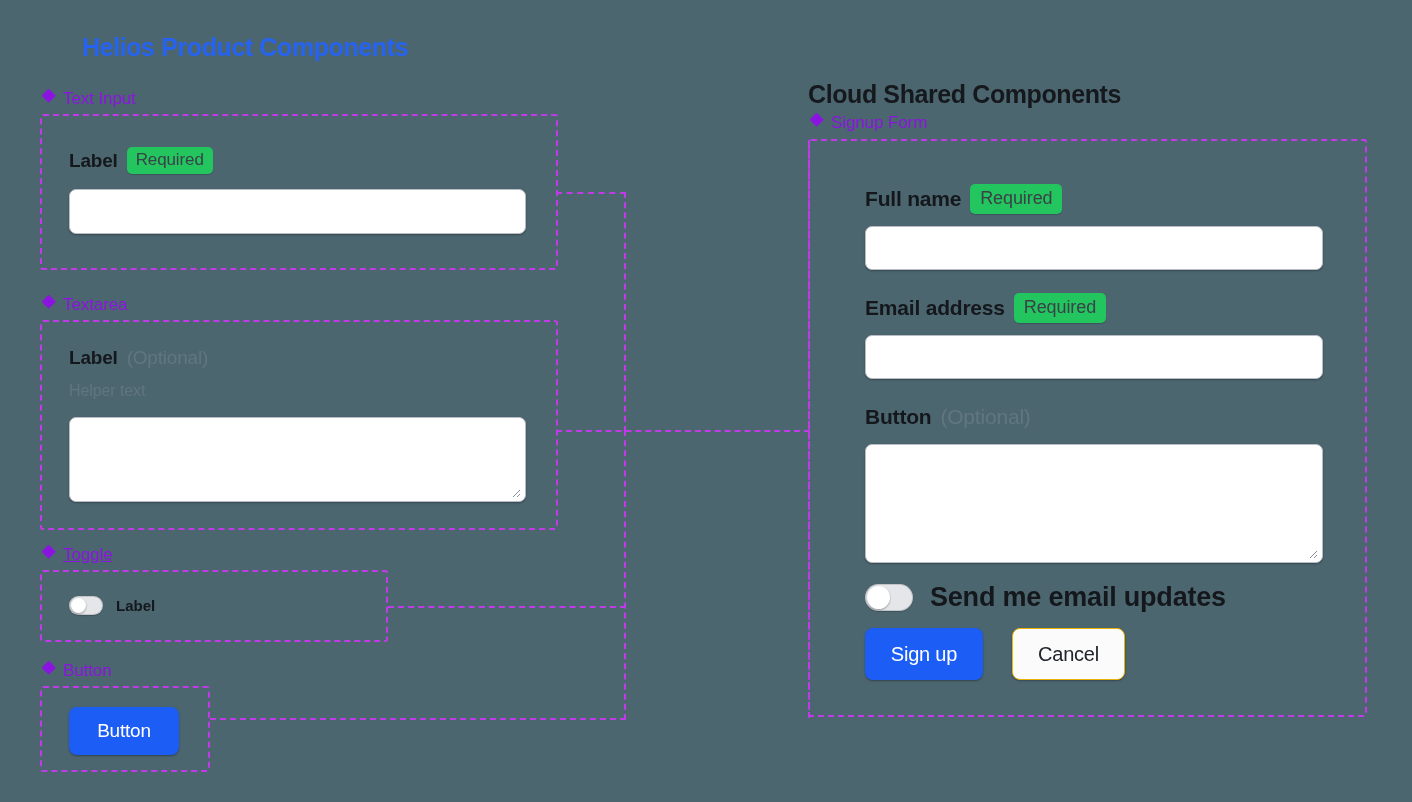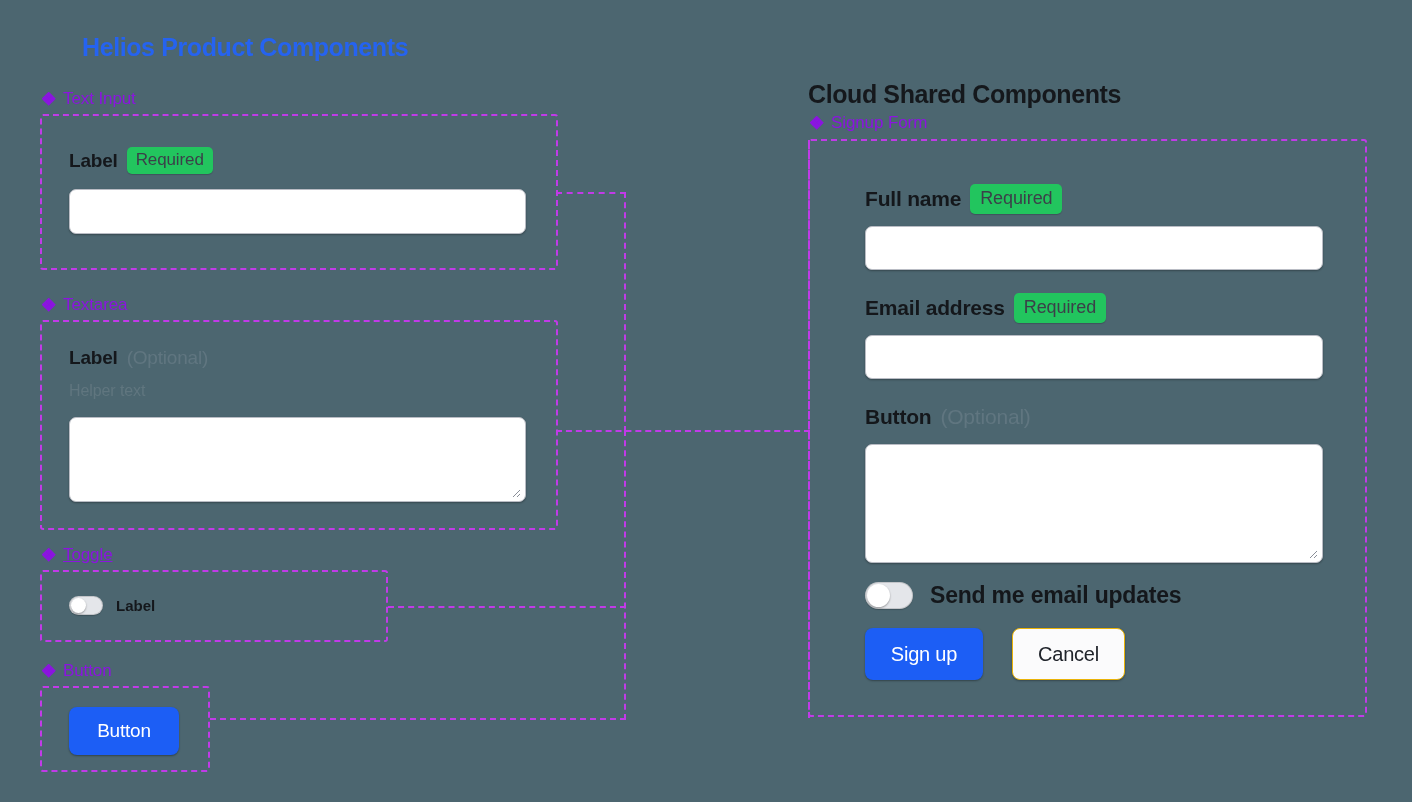--- a/index.html
+++ b/index.html
@@ -25,21 +25,20 @@
     letter-spacing: -0.4px;
     white-space: nowrap;
   }
   #heading-left  { left: 40px;  top: 33px; color: #2563f0; margin-left: 42px; }
   #heading-right { left: 808px; top: 33px; color: #15181c; margin-top: 47px; }
 
   
   .sec-label {
     position: absolute;
     display: flex;
-    align-items: center;
     gap: 7px;
     font-size: 17px;
     font-weight: 500;
     color: #8b14e0;
     white-space: nowrap;
     letter-spacing: -0.1px;
   }
   .diamond-icon { display: block; width: 14px; height: 14px; flex: 0 0 14px; }
 
   
@@ -276,20 +275,20 @@
       <textarea class="tarea" style="width: 458px; height: 119px;"></textarea>
       <svg class="resize-grip" viewBox="0 0 12 12">
         <path d="M11 4 L4 11 M11 8 L8 11" stroke="#8a8f98" stroke-width="1" fill="none"></path>
       </svg>
     </div>
 
     <div class="toggle-row" style="position:absolute; left:55px; top:441px; gap:17px;">
       <span class="toggle" style="width:48px; height:27px;">
         <span class="knob" style="width:23px; height:23px;"></span>
       </span>
-      <span style="font-size:23px; font-weight:bold; color:#14171b; letter-spacing:-0.2px;">Send me email updates</span>
+      <span style="font-size:27px; font-weight:bold; color:#14171b; letter-spacing:-0.2px;">Send me email updates</span>
     </div>
 
     <button class="btn btn-primary" style="position:absolute; left:55px; top:487px; width:118px; height:52px; font-size:20px;">Sign up</button>
     <button class="btn btn-secondary" style="position:absolute; left:202px; top:487px; width:113px; height:52px; font-size:20px;">Cancel</button>
   </div>
 
 </div>
 
 </body></html>

